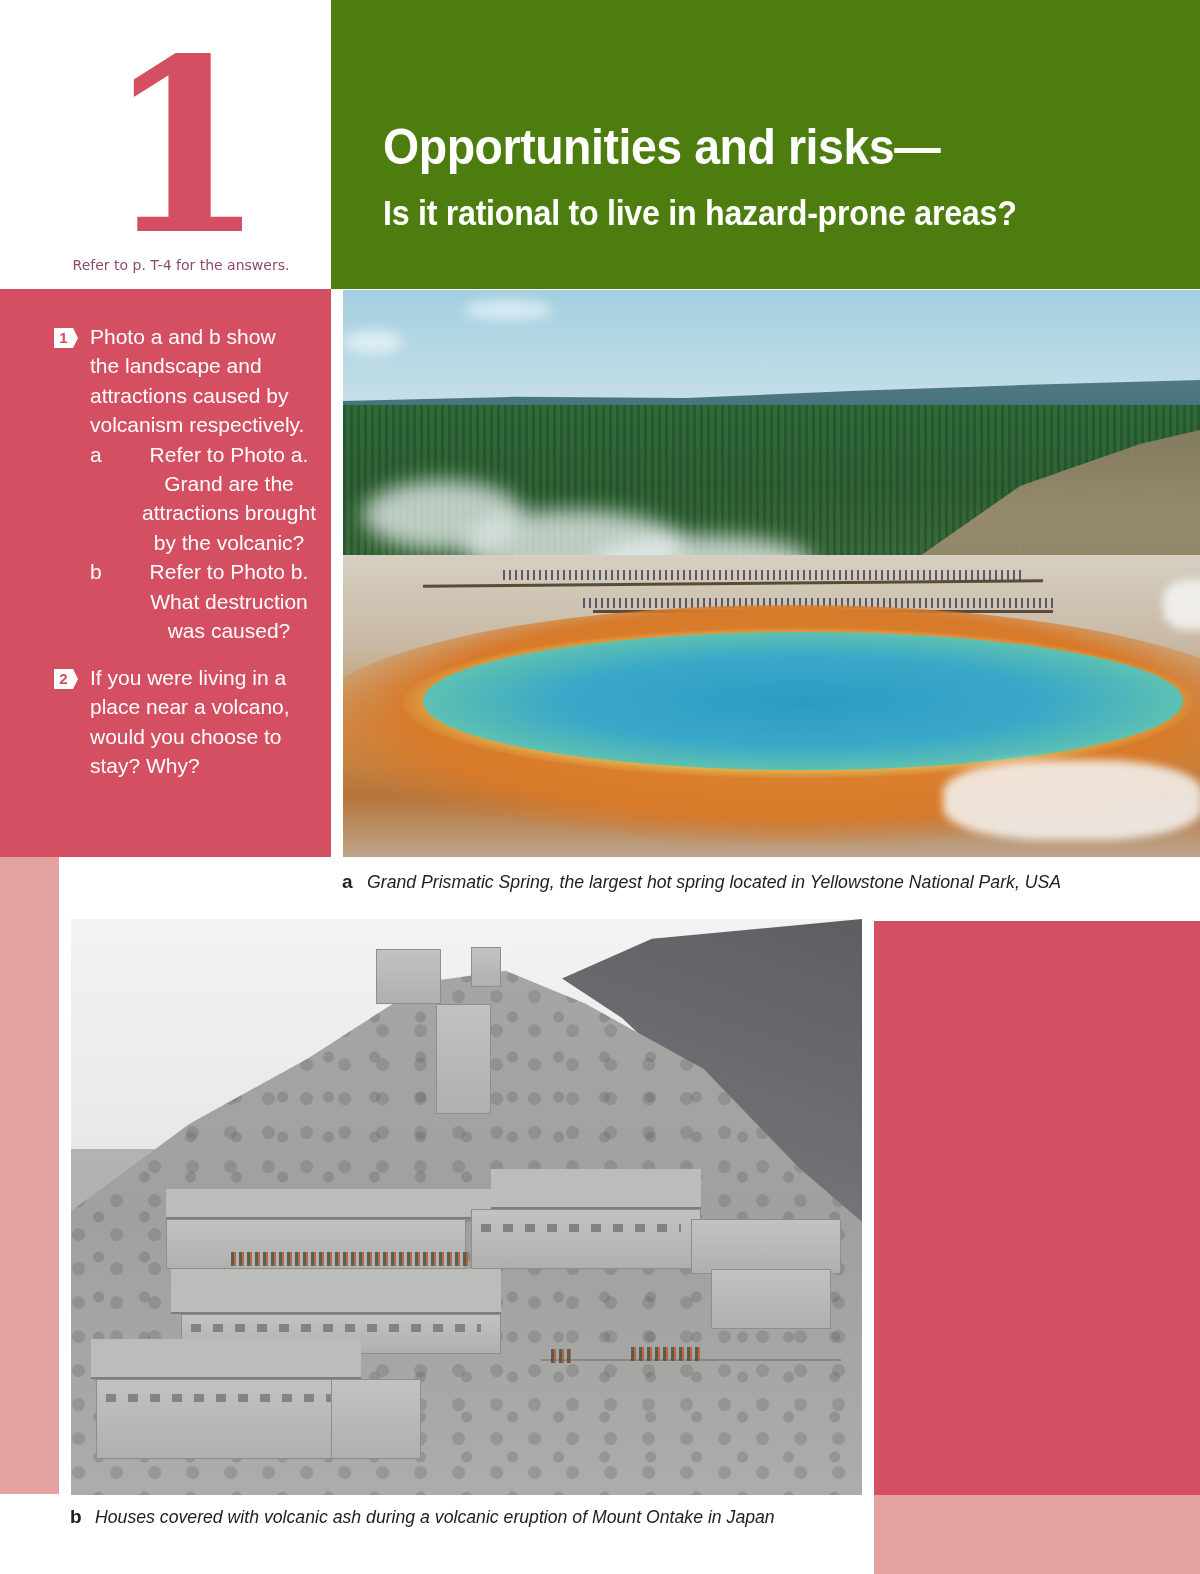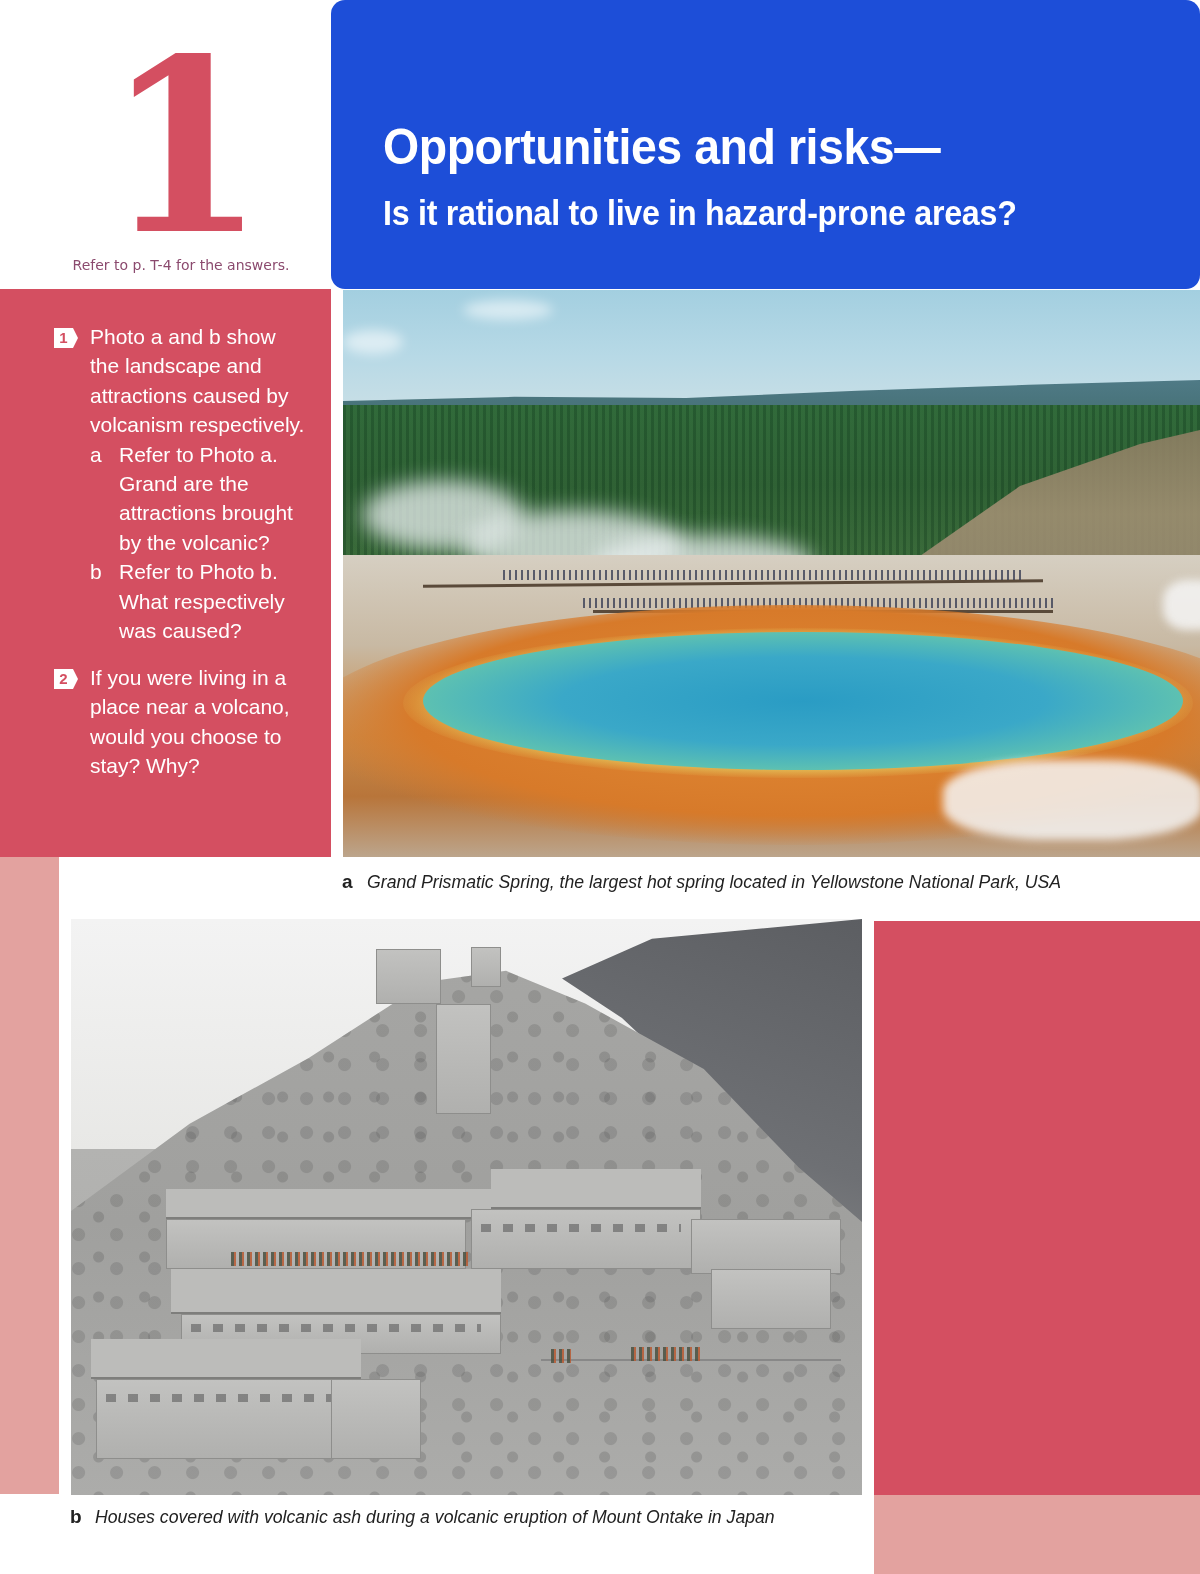--- a/index.html
+++ b/index.html
@@ -15,21 +15,21 @@
     font-weight: bold; font-size: 240px; line-height: 210px;
     color: #d44f61; letter-spacing: -4px;
   }
   .chapter-number span { display: inline-block; transform: scaleX(0.95); }
   .answer-note {
     left: 0; top: 257px; width: 362px; text-align: center;
     font-family: "DejaVu Sans", sans-serif; font-size: 14px; color: #8b4a6e;
   }
 
   
-  .title-block { left: 331px; top: 0; width: 869px; height: 289px; background: #1d4ed8; border-radius: 14px; }
+  .title-block { left: 331px; top: 0; width: 869px; height: 289px; background: #4d7c0f; }
   .title-main {
     position: absolute; left: 52px; top: 118px;
     font-family: "Liberation Sans", sans-serif; font-weight: bold;
     font-size: 50px; color: #ffffff; letter-spacing: -0.5px;
     transform: scaleX(0.93); transform-origin: left center; white-space: nowrap;
   }
   .title-sub {
     position: absolute; left: 52px; top: 193px;
     font-family: "Liberation Sans", sans-serif; font-weight: bold;
     font-size: 35px; color: #ffffff; letter-spacing: -0.3px;
@@ -45,21 +45,21 @@
   .badge {
     position: absolute; left: 0; top: 6px; width: 24px; height: 20px;
   }
   .badge svg { position: absolute; left: 0; top: 0; }
   .badge-num {
     position: absolute; left: 0; top: 0; width: 19px; height: 20px;
     text-align: center; font-weight: bold; font-size: 15px; line-height: 20px; color: #d44f61;
   }
   .sub-q { position: absolute; left: 36px; width: 250px; }
   .sub-q .letter { position: absolute; left: 0; top: 0; }
-  .sub-q .text { position: absolute; left: 29px; top: 0; width: 220px; }
+  .sub-q .text { position: absolute; left: 29px; top: 0; width: 220px; text-align: center; }
   .sub-q .text .line { display: block; white-space: nowrap; }
 
   
   .photo-a { left: 343px; top: 290px; width: 857px; height: 567px; overflow: hidden; }
   .photo-a .sky { position: absolute; left: 0; top: 0; width: 100%; height: 120px;
     background: linear-gradient(180deg, #a3cfe0 0%, #b7d9e6 55%, #c9dfe6 100%); }
   .photo-a .cloud { position: absolute; background: rgba(255,255,255,0.55); border-radius: 50%; filter: blur(6px); }
   .photo-a .far-hill { position: absolute; left: 0; top: 90px; width: 100%; height: 60px;
     background: linear-gradient(180deg, #4f7a86 0%, #3f6a6a 100%);
     clip-path: polygon(0 35%, 20% 28%, 40% 30%, 60% 18%, 80% 8%, 100% 0, 100% 100%, 0 100%); }
@@ -152,21 +152,21 @@
         <span class="line">Refer to Photo a.</span>
         <span class="line">Grand are the</span>
         <span class="line">attractions brought</span>
         <span class="line">by the volcanic?</span>
       </div>
     </div>
     <div class="sub-q" style="top:235.2px;">
       <span class="letter">b</span>
       <div class="text">
         <span class="line">Refer to Photo b.</span>
-        <span class="line">What respectively</span>
+        <span class="line">What destruction</span>
         <span class="line">was caused?</span>
       </div>
     </div>
   </div>
 
   <div class="q" style="top:374px;">
     <div class="badge">
       <svg width="25" height="20" viewBox="0 0 25 20">
         <polygon points="0,0 19,0 24,10 19,20 0,20" fill="#ffffff"></polygon>
       </svg>

